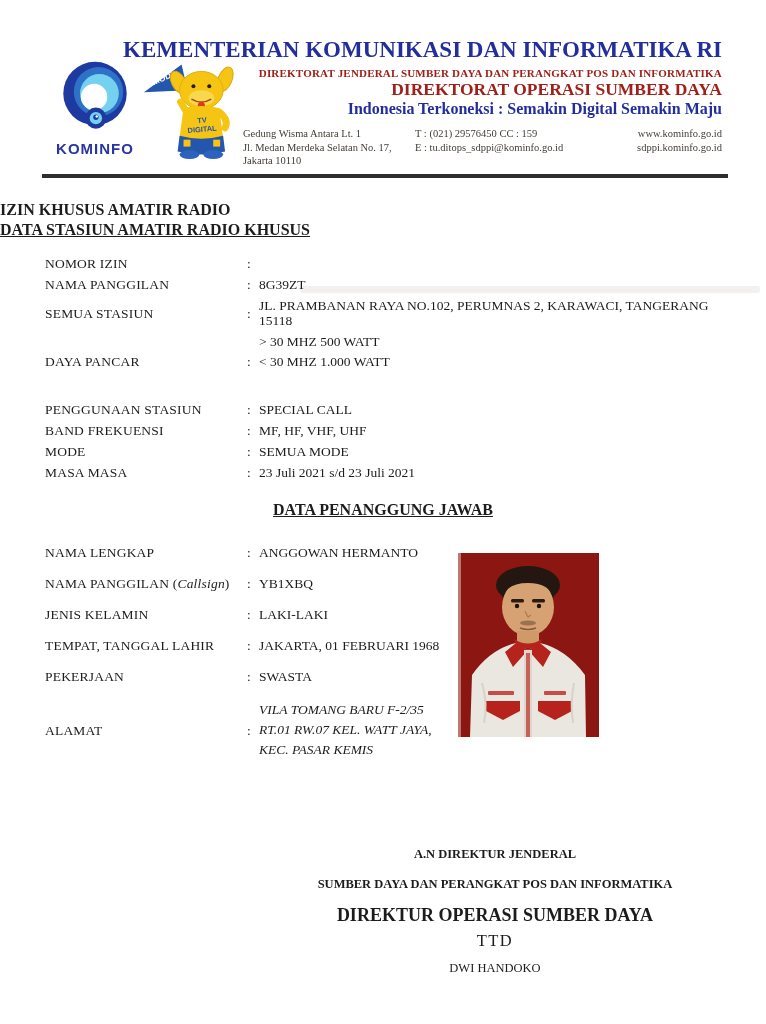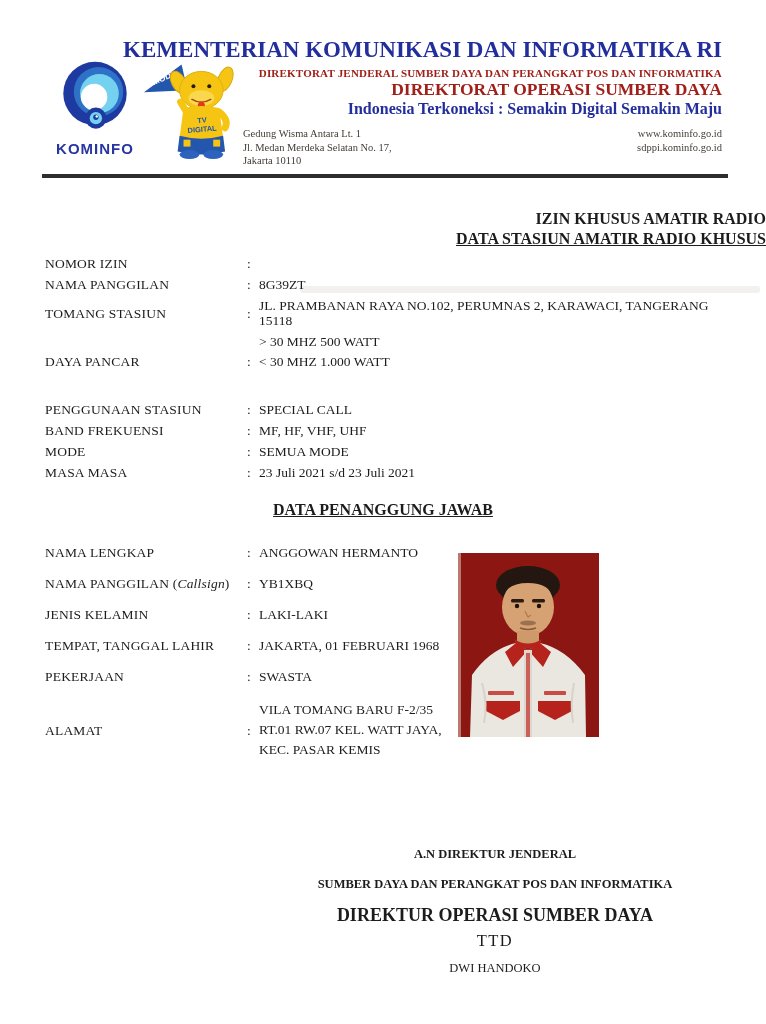--- a/index.html
+++ b/index.html
@@ -20,21 +20,21 @@
 
   .rule{position:absolute;left:42px;right:38px;top:174px;height:4px;background:#2e2e2e;}
 
   
   .logo{position:absolute;left:55px;top:60px;width:80px;text-align:center;}
   .logo-name{font-family:"Liberation Sans",sans-serif;font-weight:bold;
              font-size:15px;letter-spacing:1px;color:#2836a0;margin-top:2px;}
   .mascot{position:absolute;left:140px;top:60px;}
 
   
-  .doc-title{position:absolute;left:0;right:0;top:209px;text-align:right;
+  .doc-title{position:absolute;left:0;right:0;top:200px;text-align:left;
              font-size:16px;font-weight:bold;line-height:19.5px;}
   .doc-title .u{text-decoration:underline;}
 
   .section-title{position:absolute;left:0;right:0;top:501px;text-align:center;
              font-size:16px;font-weight:bold;text-decoration:underline;}
 
   
   .block{position:absolute;left:45px;font-size:13.5px;}
   .row{display:flex;align-items:center;line-height:15px;}
   .row.top{align-items:flex-end;}
@@ -42,21 +42,21 @@
   .colon{width:12px;flex:none;}
   .val{flex:1;}
   .b-station{top:256px;width:665px;}
   .b-station .row{margin-bottom:6px;}
   .b-usage{top:402px;width:665px;}
   .b-usage .row{margin-bottom:6px;}
   .b-resp{top:545px;width:412px;}
   .b-resp .row{margin-bottom:16px;}
   .val-stack div{margin-bottom:5px;}
   .val-stack div:last-child{margin-bottom:0;}
-  .val-multi{line-height:20px;}
+  .val-multi{line-height:20px;font-style:italic;}
   .em{font-style:italic;}
 
   .scan-streak{position:absolute;left:300px;top:286px;width:460px;height:7px;
                background:#f2f1ee;border-radius:3px;}
 
   
   .photo{position:absolute;left:458px;top:553px;width:141px;height:184px;}
 
   
   .sig{position:absolute;left:230px;width:530px;text-align:center;}
@@ -117,20 +117,24 @@
   <div class="hdr-line h1">KEMENTERIAN KOMUNIKASI DAN INFORMATIKA RI</div>
   <div class="hdr-line h2">DIREKTORAT JENDERAL SUMBER DAYA DAN PERANGKAT POS DAN INFORMATIKA</div>
   <div class="hdr-line h3">DIREKTORAT OPERASI SUMBER DAYA</div>
   <div class="hdr-line h4">Indonesia Terkoneksi : Semakin Digital Semakin Maju</div>
 
   <div class="contact c1">
     <div>Gedung Wisma Antara Lt. 1</div>
     <div>Jl. Medan Merdeka Selatan No. 17,</div>
     <div>Jakarta 10110</div>
   </div>
+  <div class="contact c2">
+    <div>T : (021) 29576450 CC : 159</div>
+    <div>E : tu.ditops_sdppi@kominfo.go.id</div>
+  </div>
   <div class="contact c3">
     <div>www.kominfo.go.id</div>
     <div>sdppi.kominfo.go.id</div>
   </div>
 
   <div class="rule"></div>
 
   <div class="doc-title">
     <div>IZIN KHUSUS AMATIR RADIO</div>
     <div class="u">DATA STASIUN AMATIR RADIO KHUSUS</div>
@@ -142,21 +146,21 @@
     <div class="row">
       <span class="lbl">NOMOR IZIN</span>
       <span class="colon">:</span>
     </div>
     <div class="row">
       <span class="lbl">NAMA PANGGILAN</span>
       <span class="colon">:</span>
       <span class="val">8G39ZT</span>
     </div>
     <div class="row">
-      <span class="lbl">TOMANG STASIUN</span>
+      <span class="lbl">SEMUA STASIUN</span>
       <span class="colon">:</span>
       <span class="val" style="width:455px;flex:none;">JL. PRAMBANAN RAYA NO.102, PERUMNAS 2, KARAWACI, TANGERANG 15118</span>
     </div>
     <div class="row top">
       <span class="lbl">DAYA PANCAR</span>
       <span class="colon">:</span>
       <span class="val val-stack">
         <div>&gt; 30 MHZ 500 WATT</div>
         <div>&lt; 30 MHZ 1.000 WATT</div>
       </span>

